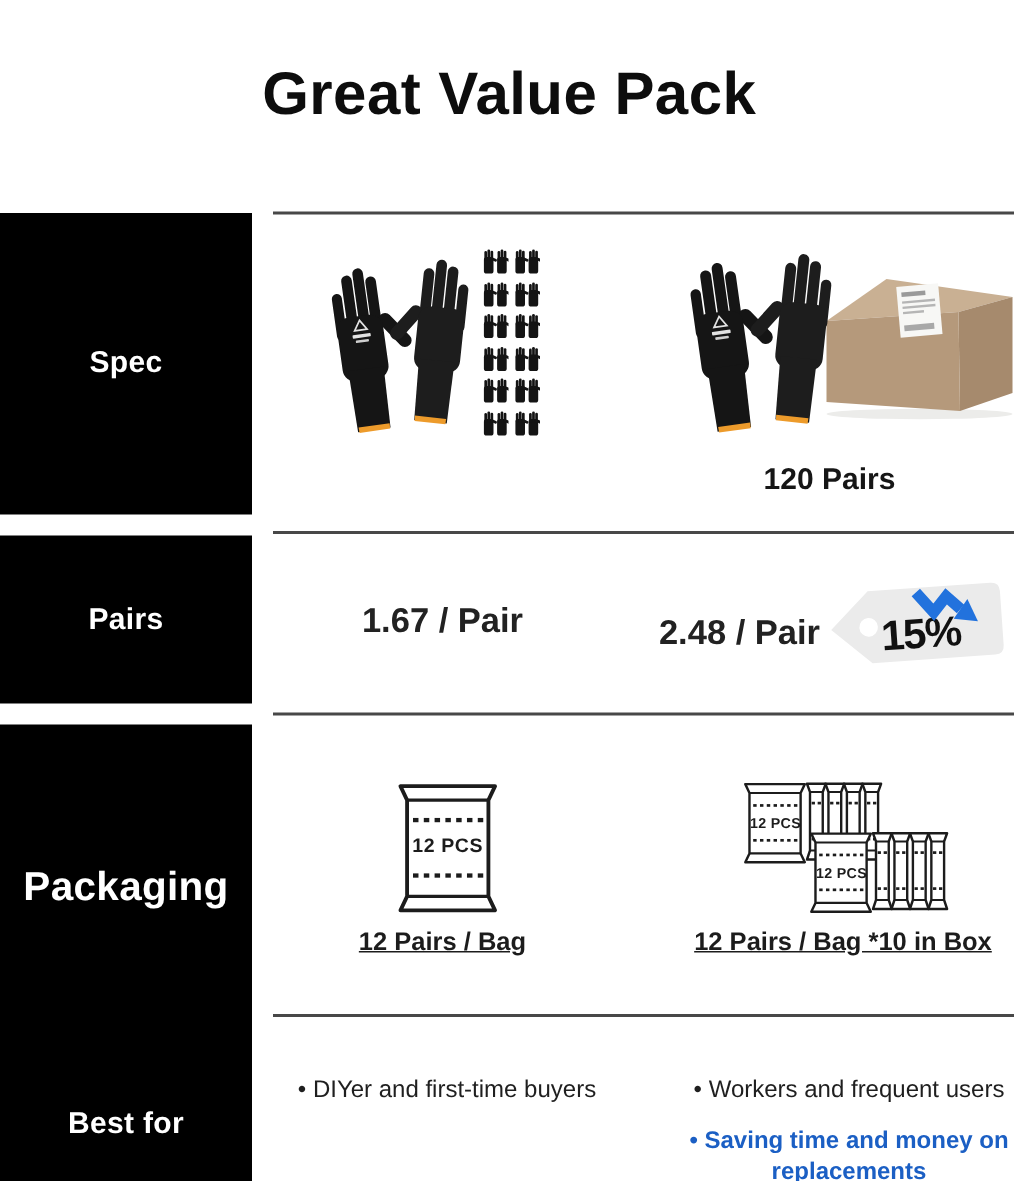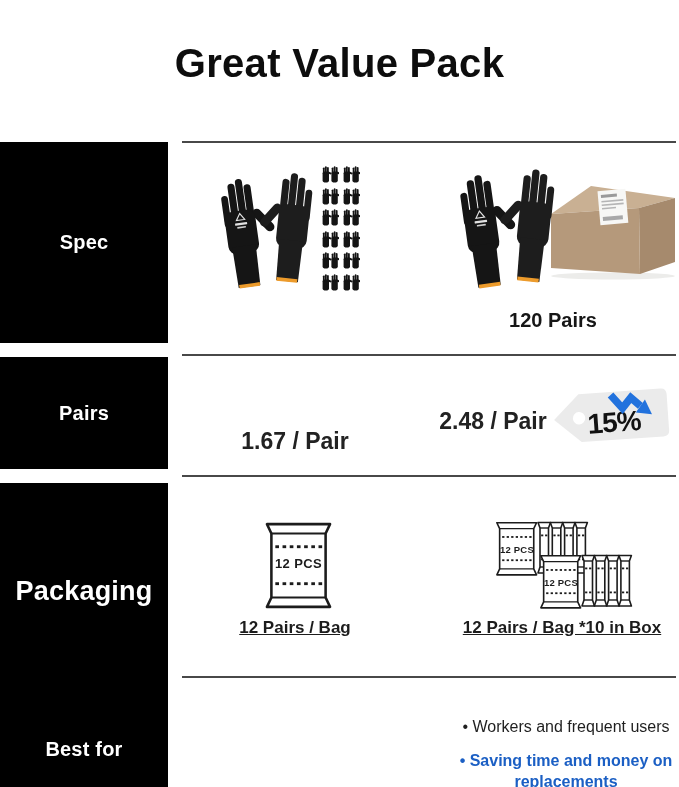--- a/index.html
+++ b/index.html
@@ -205,21 +205,21 @@
       <rect x="63" y="31" width="14" height="1.6" fill="#b5b5b5"></rect>
       <rect x="63" y="40" width="20" height="4" fill="#a8a8a8"></rect>
     </g>
   </svg>
   <svg style="position:absolute;left:456px;top:117px" width="100" height="134" viewBox="0 0 104 136">
       <use href="#def-glove-pair"></use>
     </svg>
 
   <div class="caption" style="left:483px;top:264px;width:140px">120 Pairs</div>
 
-  <div class="price-val" style="left:215px;top:383px;width:160px">1.67 / Pair</div>
+  <div class="price-val" style="left:215px;top:355px;width:160px">1.67 / Pair</div>
   <div class="price-val" style="left:413px;top:363px;width:160px">2.48 / Pair</div>
 
   <svg style="position:absolute;left:549px;top:337px" width="124" height="68" viewBox="0 0 124 68">
     <g transform="rotate(-4 62 34)">
       <path d="M5,34 L31,10 H113 Q119,10 119,16 V52 Q119,58 113,58 H31 Z" style="fill:var(--tag-gray,#ebebeb)"></path>
       <circle cx="30" cy="34" r="6.2" fill="#ffffff"></circle>
       <text x="38" y="50" font-size="28" font-weight="800" fill="#111" letter-spacing="-1">15%</text>
       <g>
         <path d="M63,13 L74,27 L83,17 L92,26" stroke="var(--arrow-blue,#2272dd)" stroke-width="7.5" fill="none"></path>
         <polygon points="103,35 87,32.2 97,19.8" style="fill:var(--arrow-blue,#2272dd)"></polygon>
@@ -238,19 +238,20 @@
         <use href="#def-bag-group"></use>
       </g>
   </svg>
   <div class="bag-label small" style="left:495px;top:499px;width:44px">12 PCS</div>
   <div class="bag-label small" style="left:539px;top:532px;width:44px">12 PCS</div>
 
   <div class="pack-caption" style="left:195px;top:573px;width:200px">12 Pairs / Bag</div>
   <div class="pack-caption" style="left:462px;top:573px;width:200px">12 Pairs / Bag *10 in Box</div>
 
   <div class="bullets" style="left:183px;top:671px;width:230px">
+    <div class="bullet">DIYer and first-time buyers</div>
   </div>
   <div class="bullets" style="left:449px;top:671px;width:234px">
     <div class="bullet">Workers and frequent users</div>
     <div class="bullet highlight">Saving time and money on replacements</div>
   </div>
 
 </div>
 
 </body></html>

